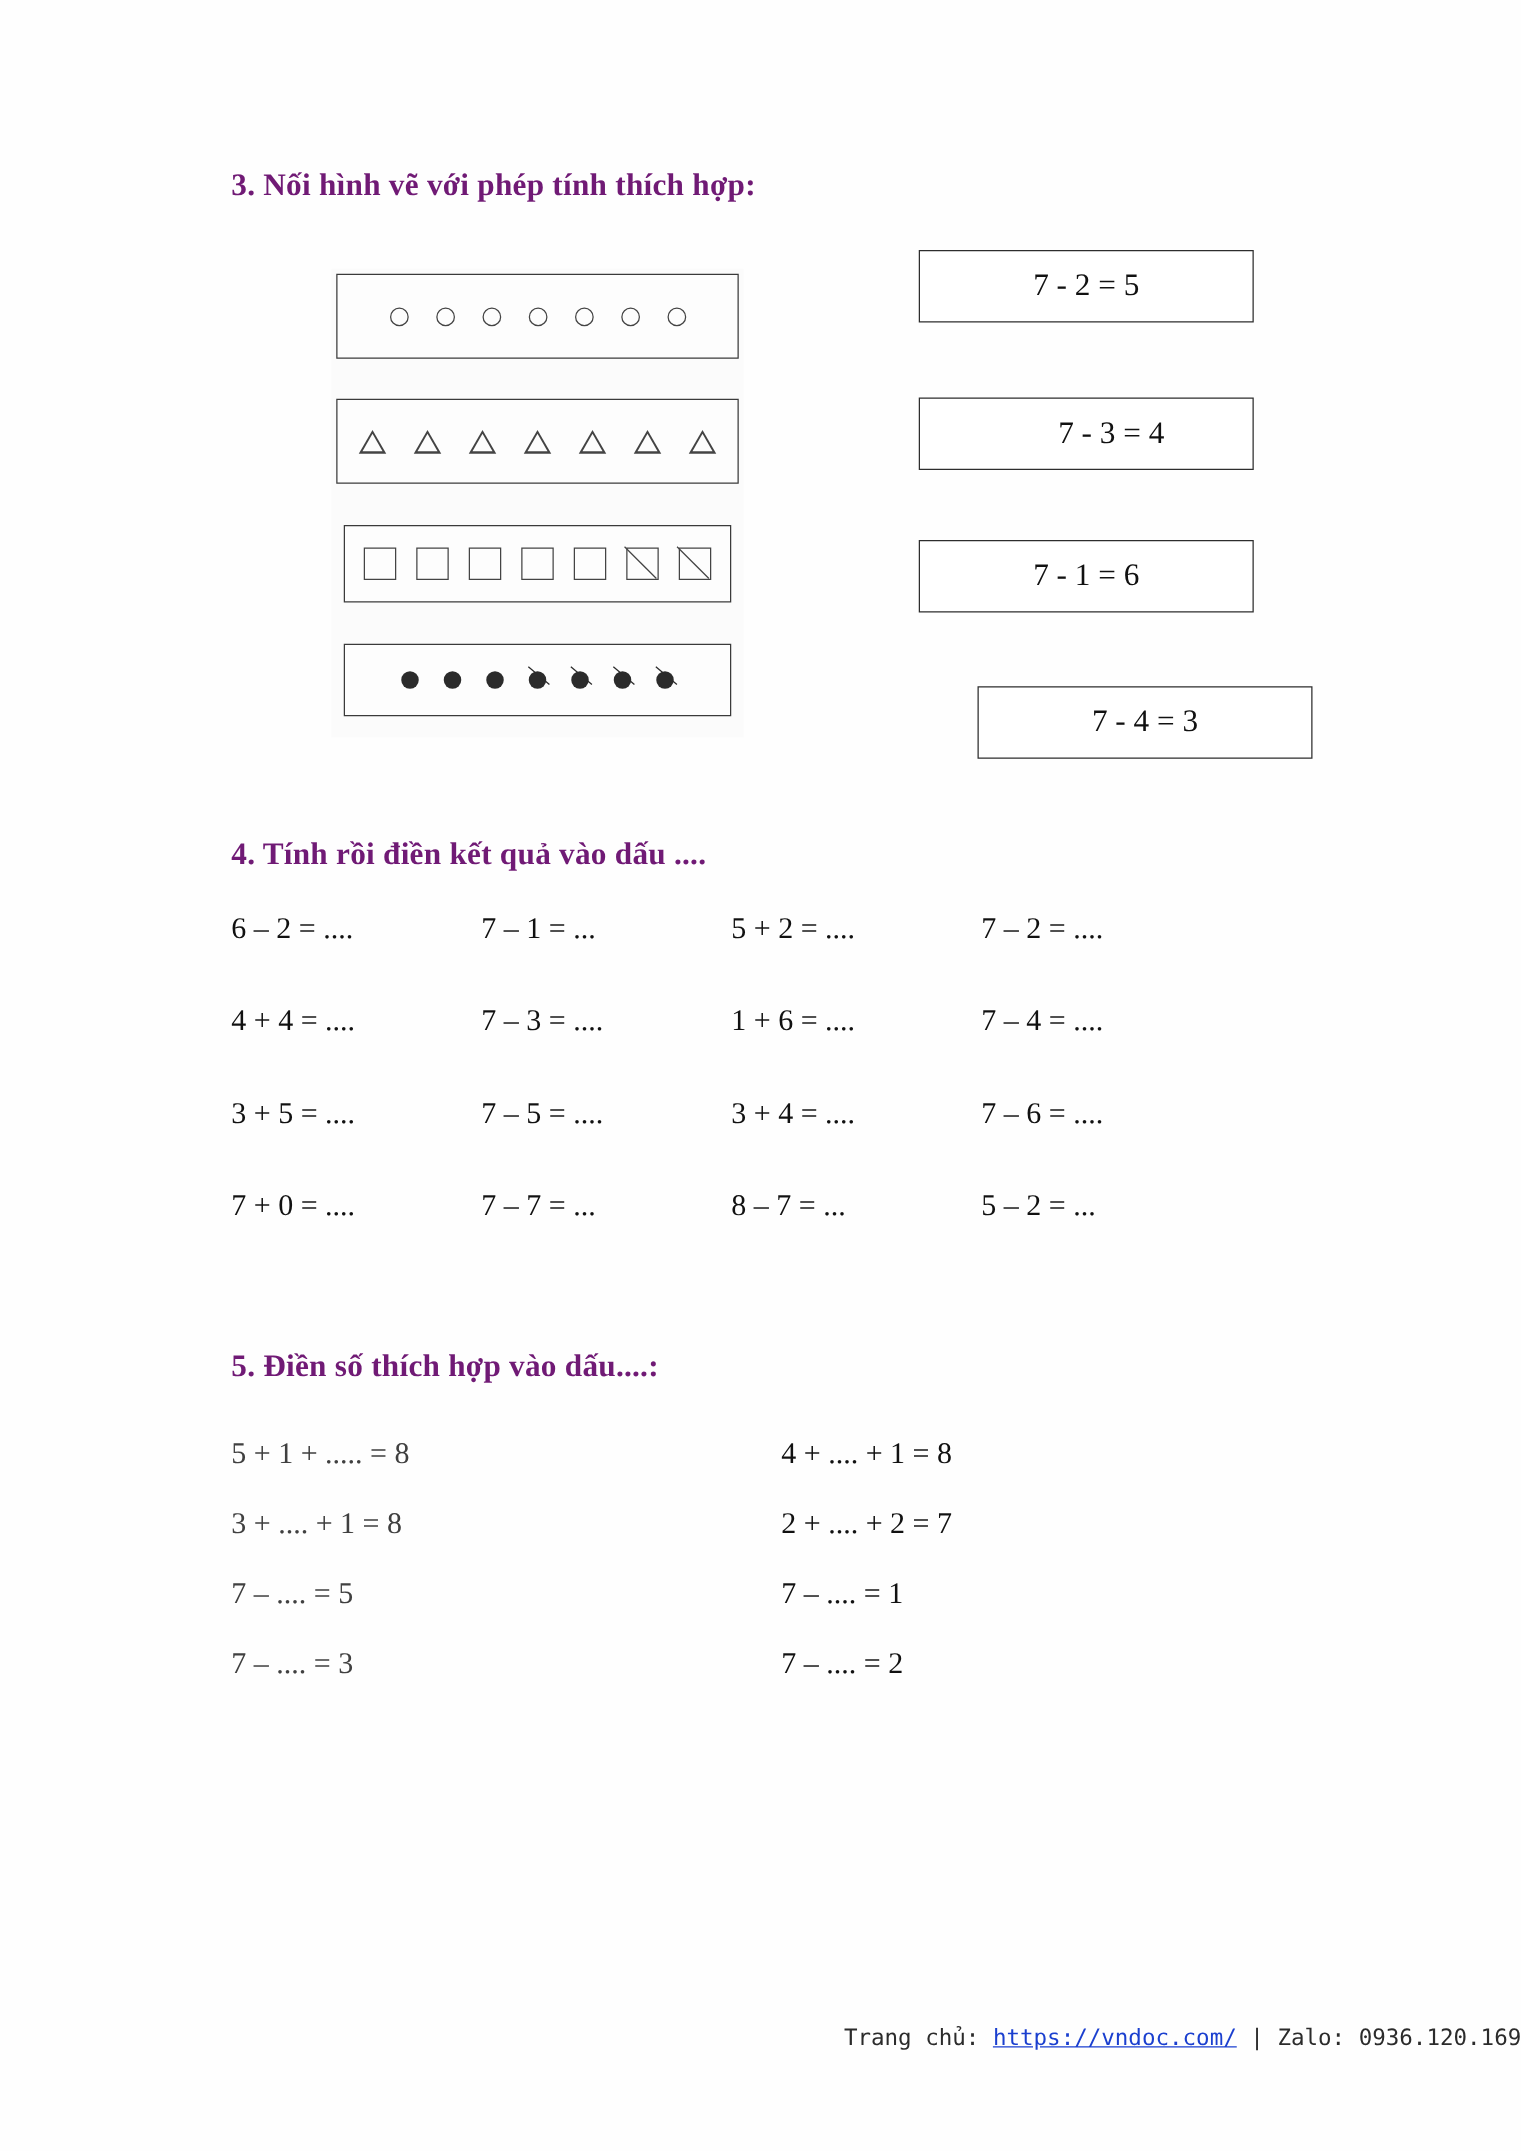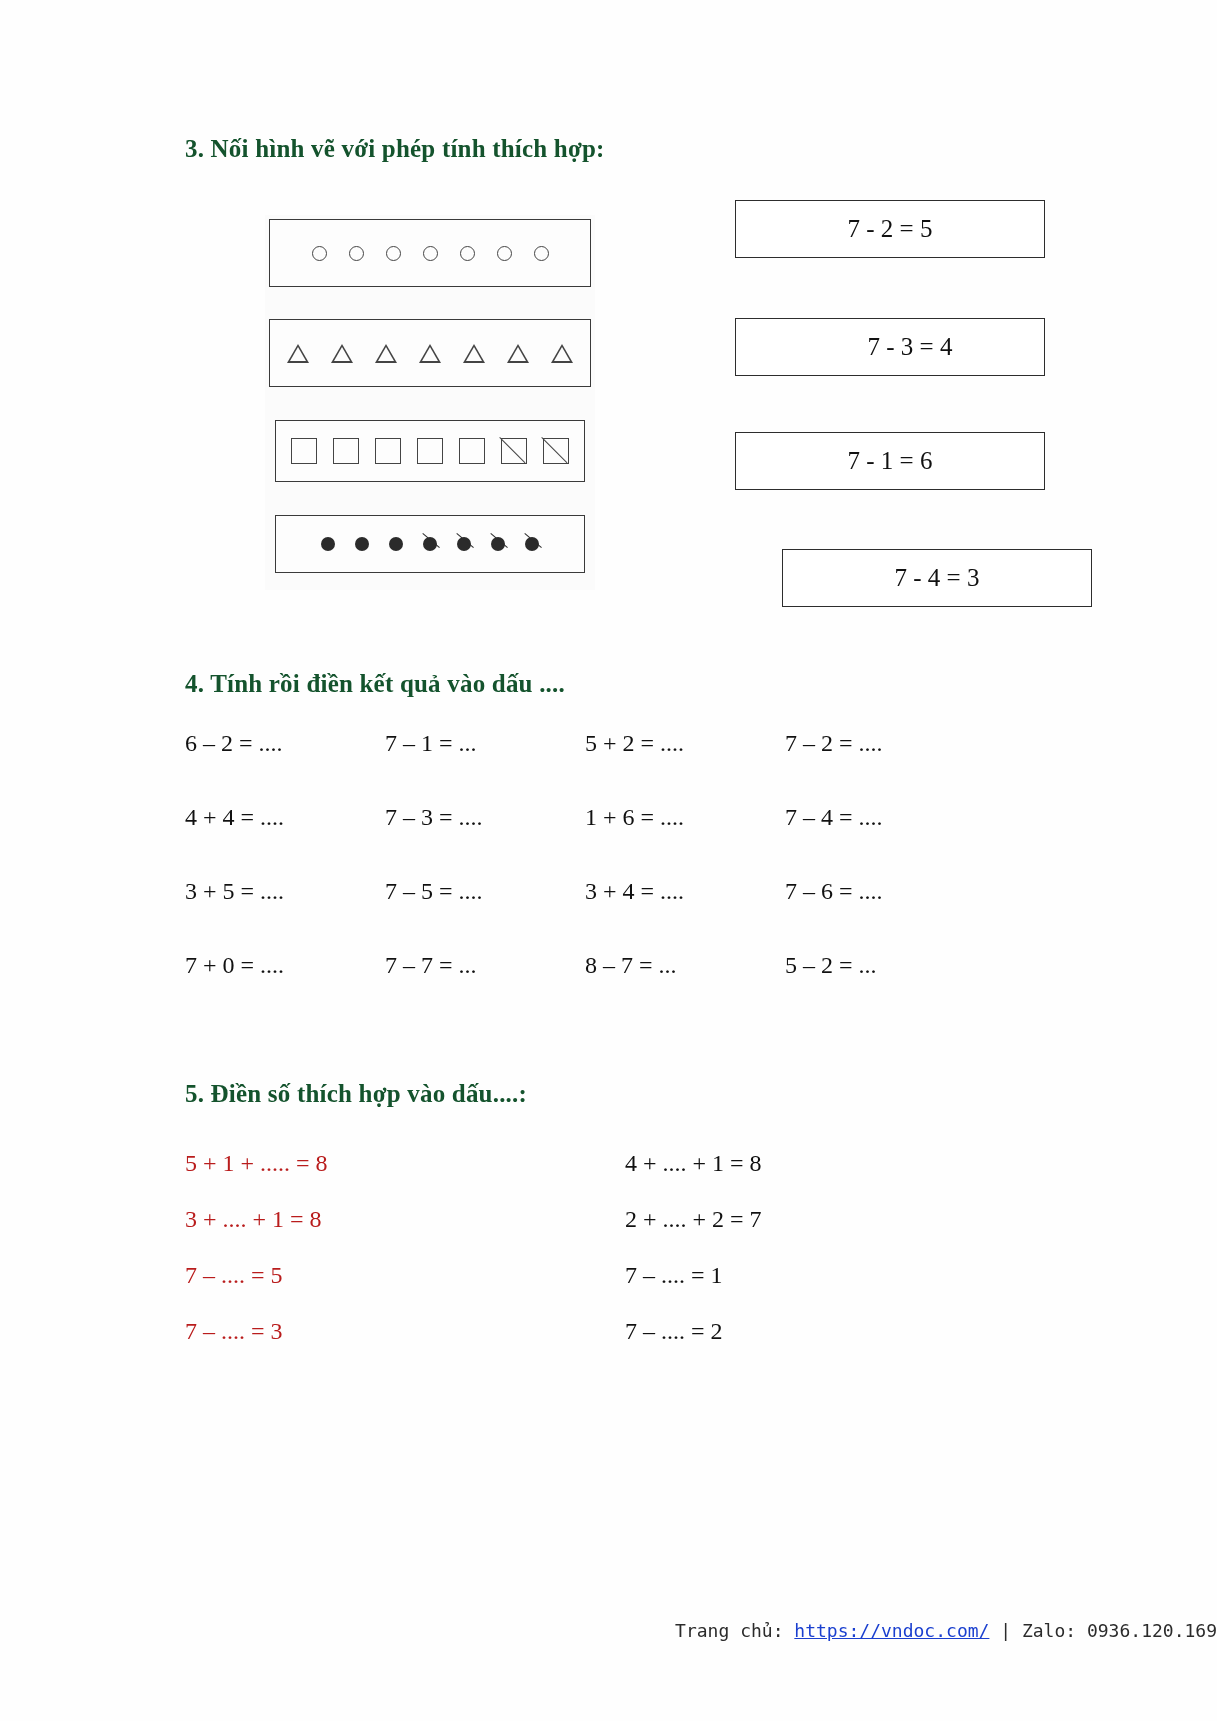--- a/index.html
+++ b/index.html
@@ -22,21 +22,21 @@
     height: 1721px;
     background: #fefefe;
   }
 
   
   .q-heading {
     position: absolute;
     font-family: "Liberation Serif", serif;
     font-weight: bold;
     font-size: 25px;
-    color: #14532d;
+    color: #701a75;
     letter-spacing: 0.2px;
     white-space: nowrap;
   }
   #h3 { left: 185px; top: 135px; }
   #h4 { left: 185px; top: 670px; }
   #h5 { left: 185px; top: 1080px; }
 
   
   .fig-wrap {
     position: absolute;
@@ -137,21 +137,21 @@
     position: absolute;
     border: 1.6px solid #2d2d2d;
     background: #ffffff;
     box-sizing: border-box;
     display: flex;
     align-items: center;
     justify-content: center;
     font-family: "Liberation Serif", serif;
     font-size: 25px;
     color: #111;
-    width: 310px;
+    width: 268px;
     height: 58px;
     left: 735px;
   }
   #ans0 { top: 200px; }
   #ans1 { top: 318px; padding-left: 40px; }
   #ans2 { top: 432px; }
   #ans3 { top: 549px; margin-left: 47px; }
 
   
   #grid4 {
@@ -182,21 +182,21 @@
   }
   #grid5 .g-row {
     display: flex;
     height: 56px;
     align-items: center;
   }
   #grid5 .g-cell-a {
     width: 440px;
     font-family: "Liberation Serif", serif;
     font-size: 24px;
-    color: #b91c1c;
+    color: #404040;
     white-space: nowrap;
   }
   #grid5 .g-cell-b {
     width: 260px;
     font-family: "Liberation Serif", serif;
     font-size: 24px;
     color: #111;
     white-space: nowrap;
   }
 

